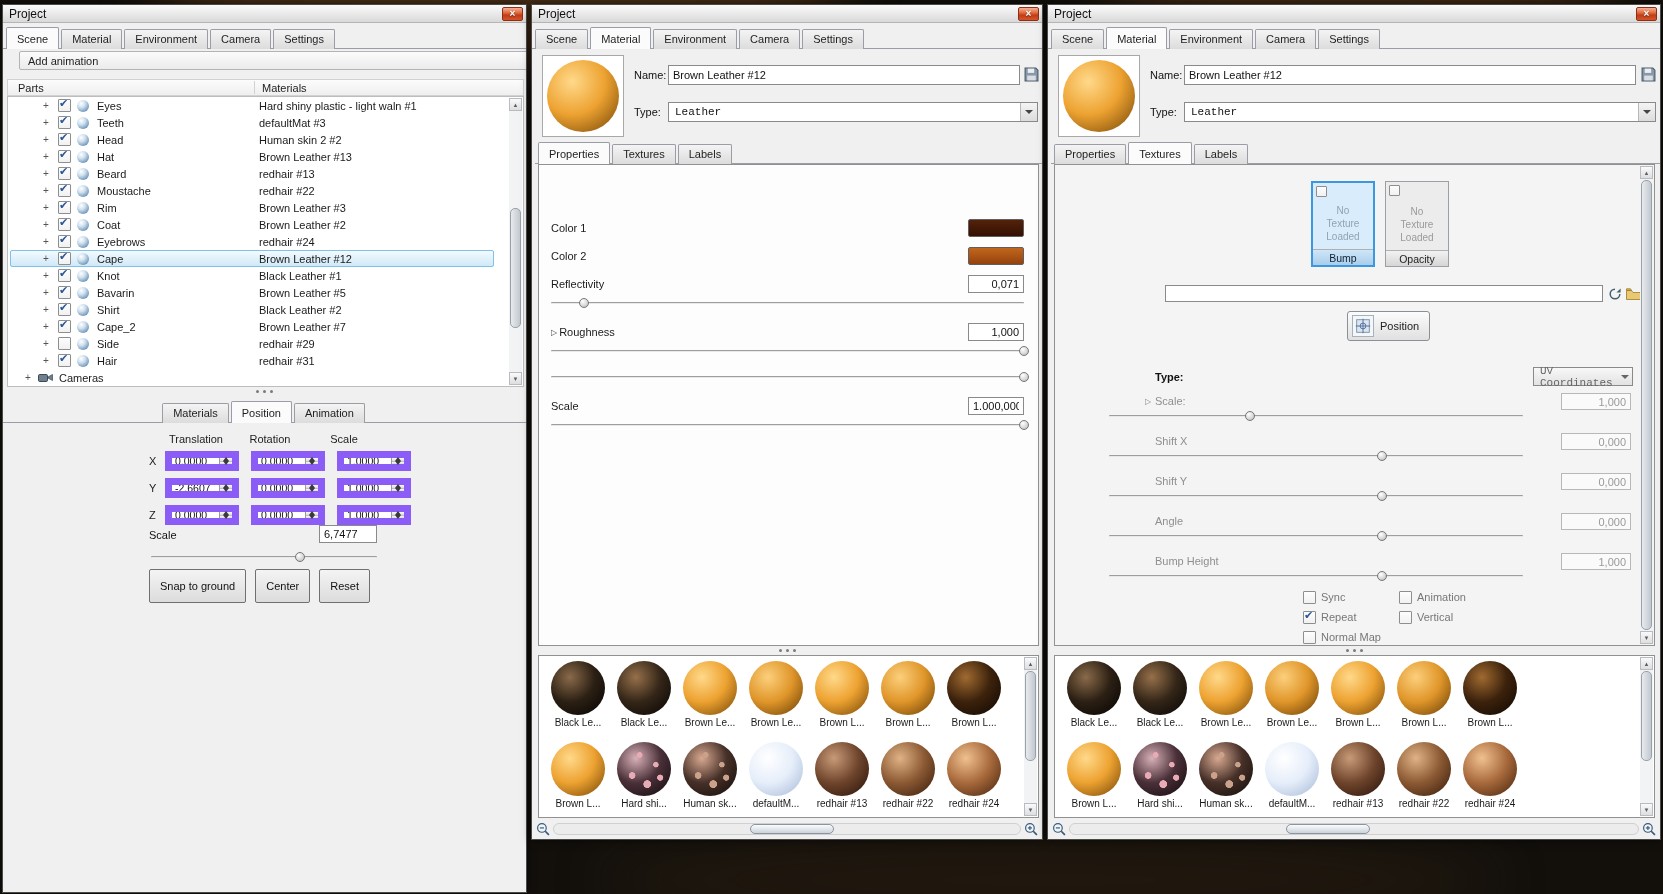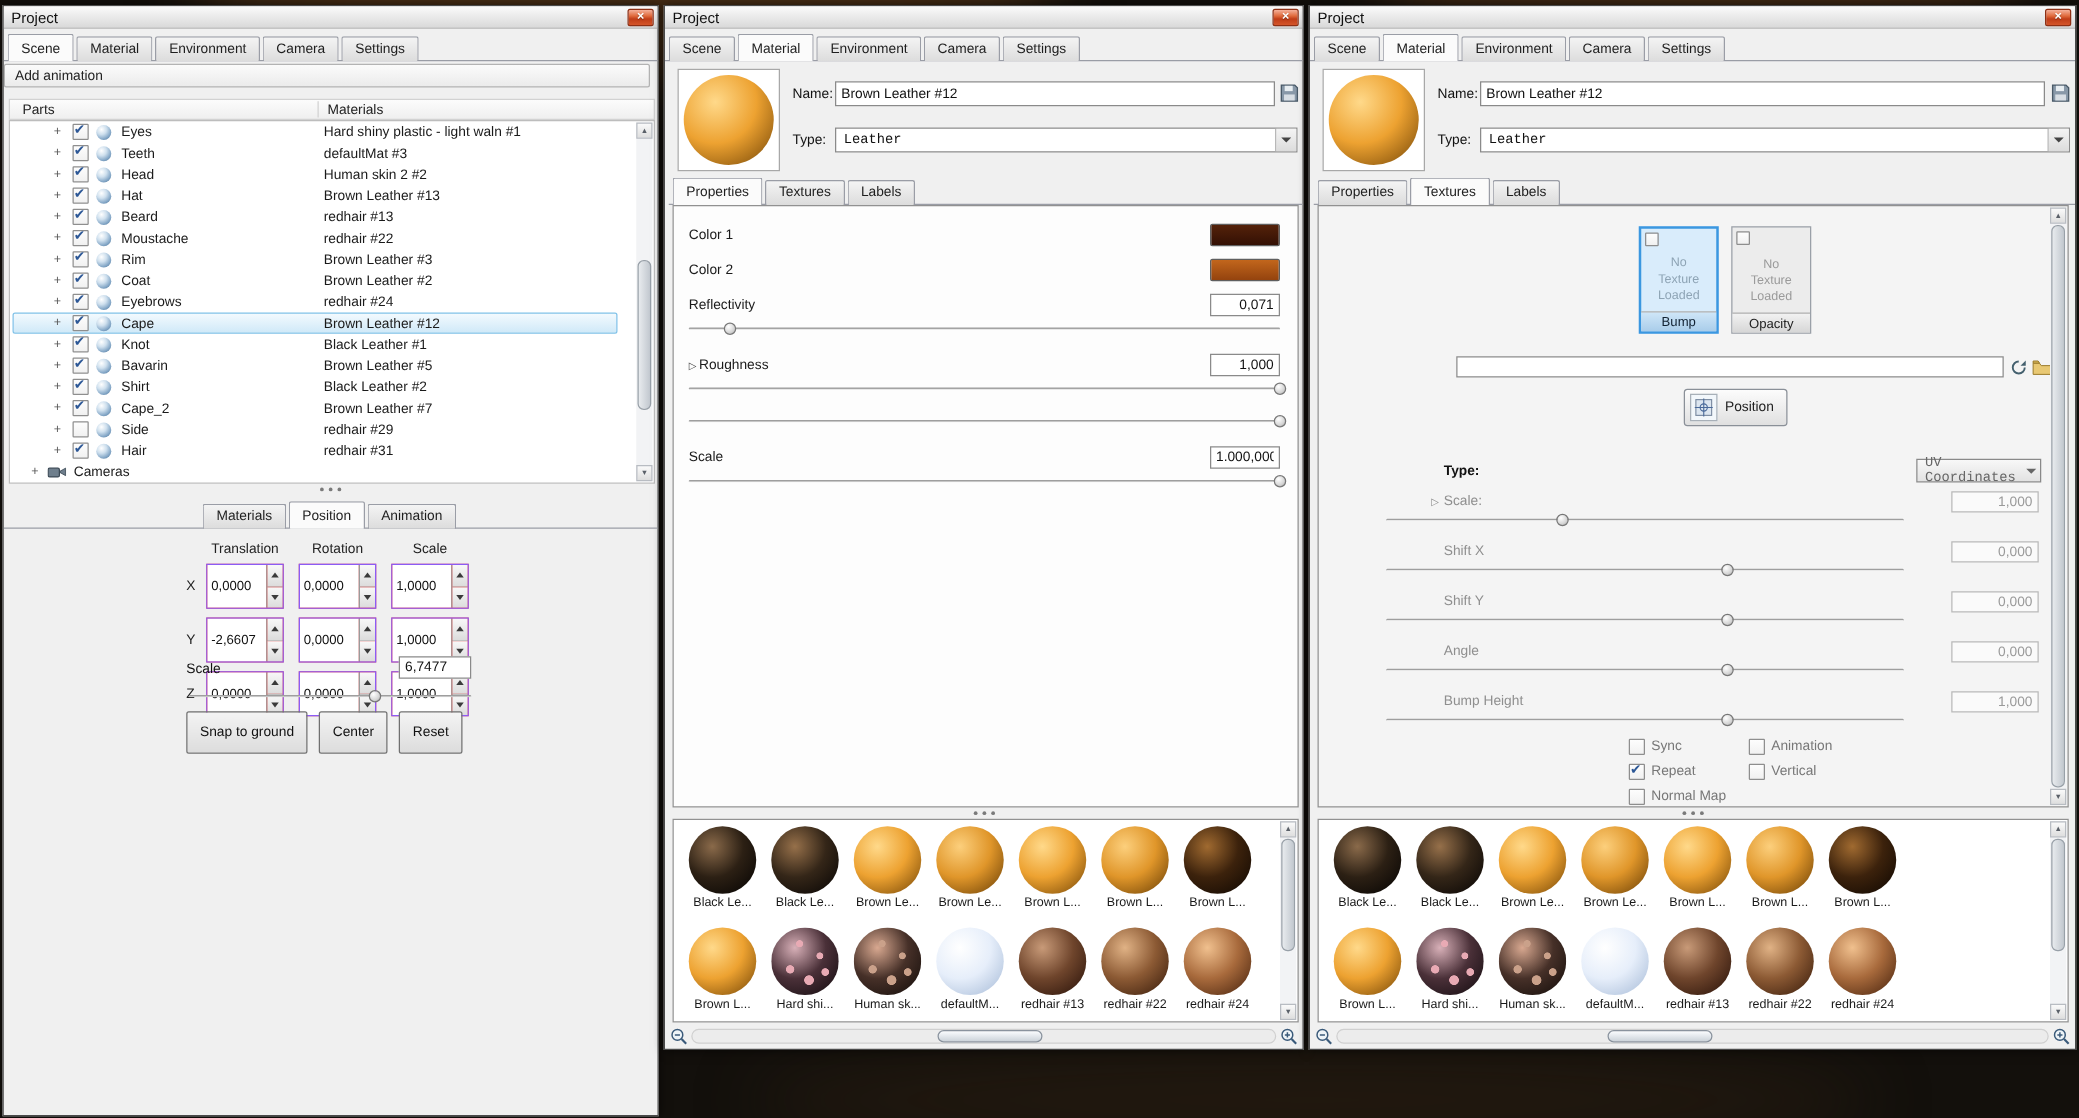--- a/index.html
+++ b/index.html
@@ -30,21 +30,21 @@
 .camrow{padding-left:14px;}
 .camicon{margin-left:4px;flex:none;display:flex;}
 .vscroll{position:absolute;right:1px;top:1px;bottom:1px;width:13px;background:#f2f3f5;}
 .varrow{height:13px;font-size:6px;color:#5a6068;display:flex;align-items:center;justify-content:center;background:linear-gradient(#fafafa,#dedede);border:1px solid #b8bcc2;}
 .varrow.bottom{position:absolute;bottom:0;left:0;right:0;}
 .vthumb{position:absolute;left:1px;width:11px;background:linear-gradient(90deg,#e8ebee,#c2c8cf);border:1px solid #98a0a8;border-radius:5px;}
 .dots{position:absolute;left:0;right:0;display:flex;justify-content:center;gap:4px;height:6px;}
 .dots i{width:3px;height:3px;border-radius:50%;background:#7a7a7a;}
 .axl{width:16px;font-size:11px;color:#222;}
 .xyzrow{display:flex;align-items:center;margin-bottom:7px;}
-.spinbox{display:inline-flex;border:1px solid #8b5cf6;background:#ef4444;height:36px;margin-right:12px;}
+.spinbox{display:inline-flex;border:7px solid #8b5cf6;background:#f9a8d4;height:20px;margin-right:12px;}
 .spin-in{border:none;outline:none;width:47px;font-size:10.5px;padding:0 3px;font-family:inherit;color:#111;}
 .spinner{width:13px;display:flex;flex-direction:column;border-left:1px solid #9a9a9a;}
 .spinner i{flex:1;background:linear-gradient(#f8f8f8,#dcdcdc);position:relative;}
 .spinner i.up{border-bottom:1px solid #c0c0c0;}
 .spinner i::after{content:"";position:absolute;left:50%;top:50%;transform:translate(-50%,-50%);border-left:3px solid transparent;border-right:3px solid transparent;}
 .spinner i.up::after{border-bottom:4px solid #3a3a3a;}
 .spinner i.dn::after{border-top:4px solid #3a3a3a;}
 .slider{position:relative;height:12px;}
 .slider .track{position:absolute;left:0;right:0;top:5px;height:2px;background:#9e9e9e;border-bottom:1px solid #e8e8e8;border-radius:1px;}
 .slider .thumb{position:absolute;top:1px;width:10px;height:10px;border-radius:50%;background:radial-gradient(circle at 35% 30%,#ffffff,#d6d6d6 60%,#ababab);border:1px solid #777;}
@@ -108,21 +108,21 @@
     <div class="closebtn">×</div>
   </div>
   <div class="tabrow">
     <div class="tab active">Scene</div>
     <div class="tab">Material</div>
     <div class="tab">Environment</div>
     <div class="tab">Camera</div>
     <div class="tab">Settings</div>
   </div>
 
-  <div class="flatbtn" style="position:absolute;left:0;top:46px;width:517px;height:19px;">Add animation</div>
+  <div class="flatbtn" style="position:absolute;left:16px;top:46px;width:517px;height:19px;">Add animation</div>
 
   <div class="treehead" style="position:absolute;left:4px;top:74px;width:517px;height:17px;">
     <span style="margin-left:10px;">Parts</span>
     <span class="sep"></span>
     <span style="position:absolute;left:254px;">Materials</span>
   </div>
 
   <div class="tree" style="position:absolute;left:4px;top:91px;width:517px;height:291px;">
     <div style="position:absolute;left:0;top:0;right:13px;">
         <div class="trow">
@@ -424,21 +424,21 @@
       </span>
   </div>
 
   <div class="tabrow sub" style="position:absolute;left:3px;top:136px;width:100%;">
     <div class="tab active">Properties</div>
     <div class="tab">Textures</div>
     <div class="tab">Labels</div>
   </div>
 
   <div class="propbox" style="left:6px;top:159px;width:501px;height:482px;padding:14px 14px 0 12px;">
-    <div class="prow" style="margin-bottom:10px;">
+    <div class="prow" style="margin-bottom:10px;margin-top:40px;">
       <span class="plabel">Color 1</span>
       <span class="swatch" style="background: linear-gradient(rgb(84, 34, 10), rgb(51, 16, 4));"></span>
     </div>
     <div class="prow">
       <span class="plabel">Color 2</span>
       <span class="swatch" style="background: linear-gradient(rgb(194, 102, 28), rgb(148, 67, 14));"></span>
     </div>
 
     <div class="pgroup">
       <div class="prow">

